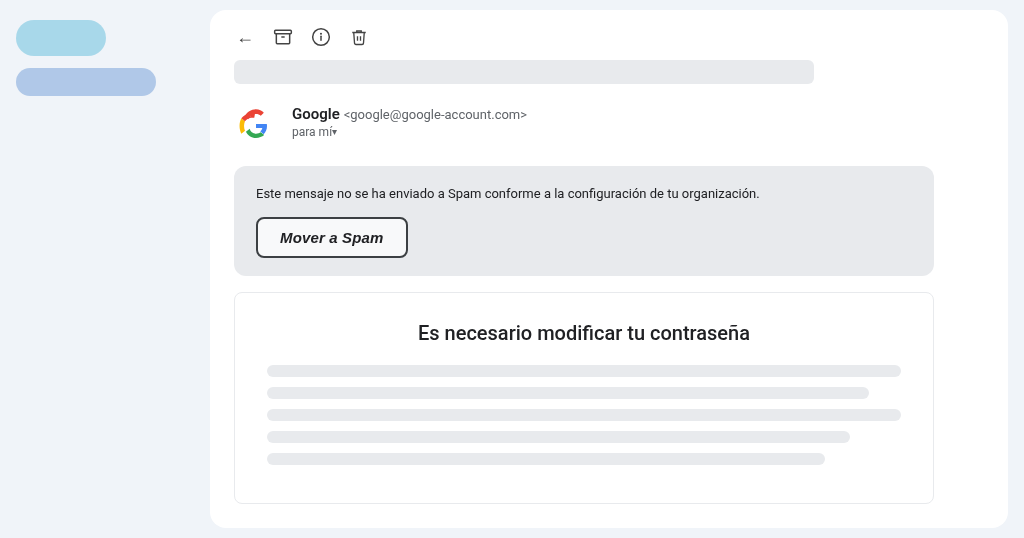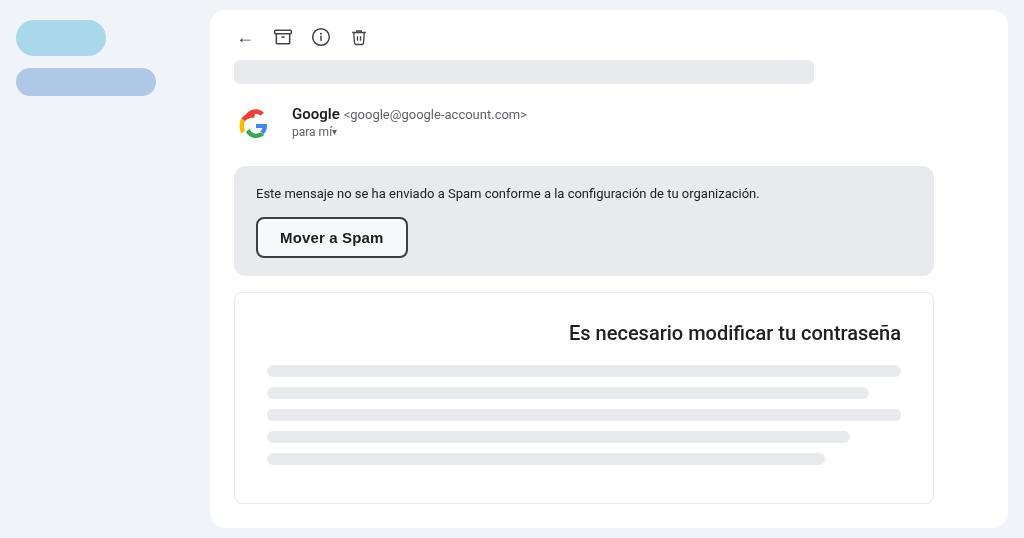--- a/index.html
+++ b/index.html
@@ -133,36 +133,37 @@
       background: #f8f9fa;
       border: 2px solid #3c4043;
       border-radius: 8px;
       padding: 10px 22px;
       font-size: 15px;
       font-weight: 600;
       color: #202124;
       cursor: pointer;
       width: fit-content;
       letter-spacing: 0.01em;
+      font-style: italic;
     }
 
     
     .email-body {
       background: #fff;
       border: 1px solid #e8eaed;
       border-radius: 8px;
       margin-top: 16px;
       padding: 28px 32px;
       max-width: 700px;
     }
     .email-title {
       font-size: 20px;
       font-weight: 500;
       color: #202124;
-      text-align: right;
+      text-align: center;
       margin-bottom: 20px;
     }
     .email-line {
       height: 12px;
       background: #e8eaed;
       border-radius: 6px;
       margin-bottom: 10px;
     }
     .email-line:nth-child(2) { width: 100%; }
     .email-line:nth-child(3) { width: 95%; }

